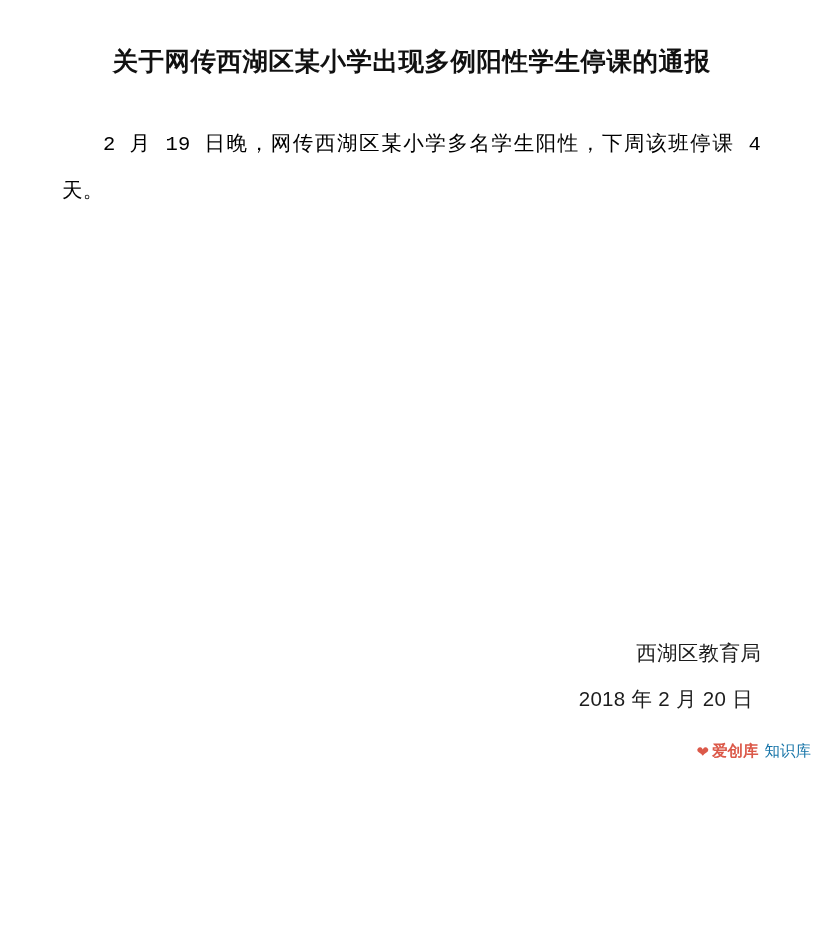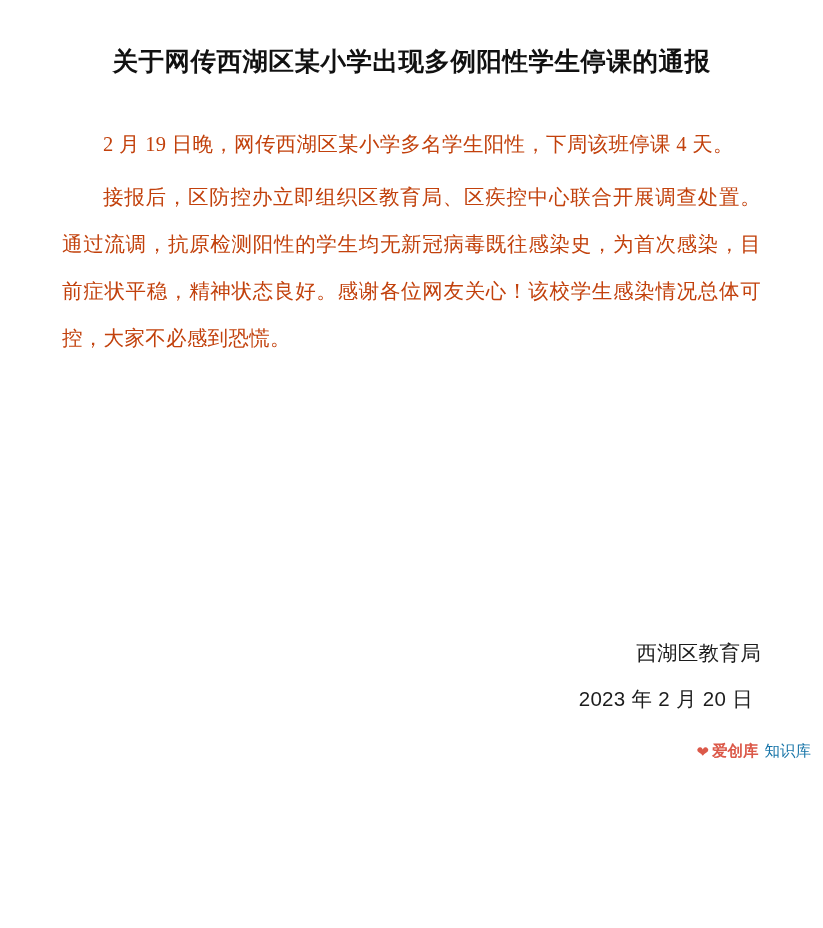--- a/index.html
+++ b/index.html
@@ -35,22 +35,22 @@
   .body-block {
     margin-top: 42px;
   }
   .para {
     margin: 0 0 6px 0;
     font-size: 20.5px;
     line-height: 47px;
     text-align: justify;
     text-justify: inter-ideograph;
     text-indent: 2em;
-    color: #c2410c;
-    font-family: Liberation Serif, serif;
+    color: #000000;
+    font-family: Liberation Mono, monospace;
     letter-spacing: 0.3px;
   }
   .signature-block {
     position: absolute;
     right: 62px;
     bottom: 46px;
     text-align: right;
   }
   .sign-org {
     font-size: 20.5px;
@@ -98,26 +98,25 @@
 </style>
 </head>
 <body>
 
 <div class="page">
 
   <h1 class="doc-title">关于网传西湖区某小学出现多例阳性学生停课的通报</h1>
 
   <div class="body-block">
     <p class="para">2 月 19 日晚，网传西湖区某小学多名学生阳性，下周该班停课 4 天。</p>
-    <p class="para">接报后，区防控办立即组织区教育局、区疾控中心联合开展调查处置。通过流调，抗原检测阳性的学生均无新冠病毒既往感染史，为首次感染，目前症状平稳，精神状态良好。感谢各位网友关心！该校学生感染情况总体可控，大家不必感到恐慌。</p>
   </div>
 
   <div class="signature-block">
     <div class="sign-org">西湖区教育局</div>
-    <div class="sign-date">2023 年 2 月 20 日</div>
+    <div class="sign-date">2018 年 2 月 20 日</div>
   </div>
 
   <div class="watermark">
     <span class="wm-left">
       <span class="wm-heart">❤</span>
       <span>爱创库</span>
     </span>
     <span class="wm-right">知识库</span>
   </div>
 

